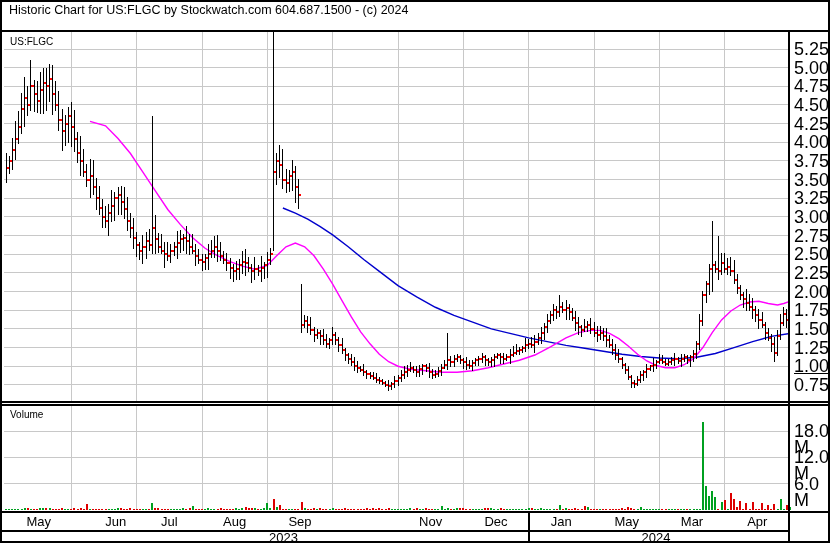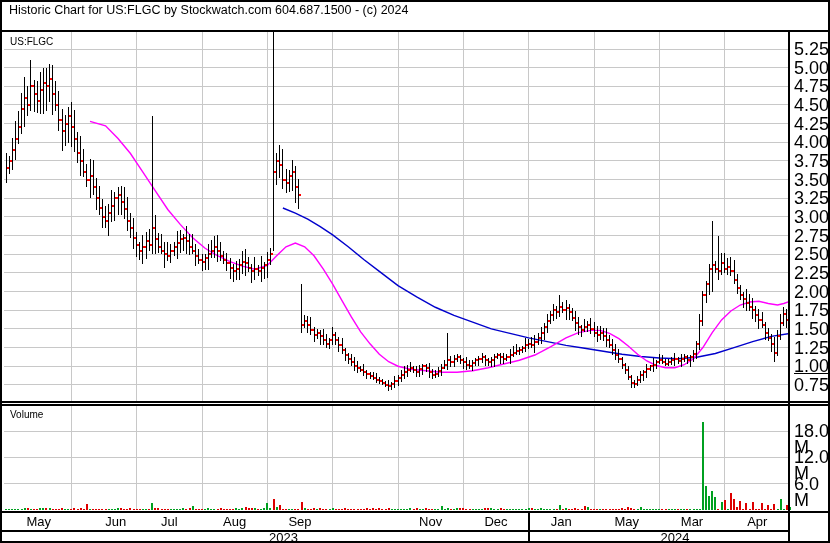--- a/index.html
+++ b/index.html
@@ -881,15 +881,15 @@
       <div class="month-cell" style="left: 330.667px; width: 65.3333px; margin-top: 30px;">Oct</div>
       <div class="month-cell" style="left: 396px; width: 65.3333px;">Nov</div>
       <div class="month-cell" style="left: 461.333px; width: 65.3333px;">Dec</div>
       <div class="month-cell" style="left: 526.667px; width: 65.3333px;">Jan</div>
       <div class="month-cell" style="left: 592px; width: 65.3333px;">May</div>
       <div class="month-cell" style="left: 657.333px; width: 65.3333px;">Mar</div>
       <div class="month-cell" style="left: 722.667px; width: 65.3333px;">Apr</div>
     </div>
   <div id="year-axis">
       <div class="year-cell" style="left: 20px; width: 523px;">2023</div>
-      <div class="year-cell" style="left: 542px; width: 262px;">2024</div>
+      <div class="year-cell" style="left: 523px; width: 262px;">2024</div>
     </div>
 </div>
 
 </body></html>

